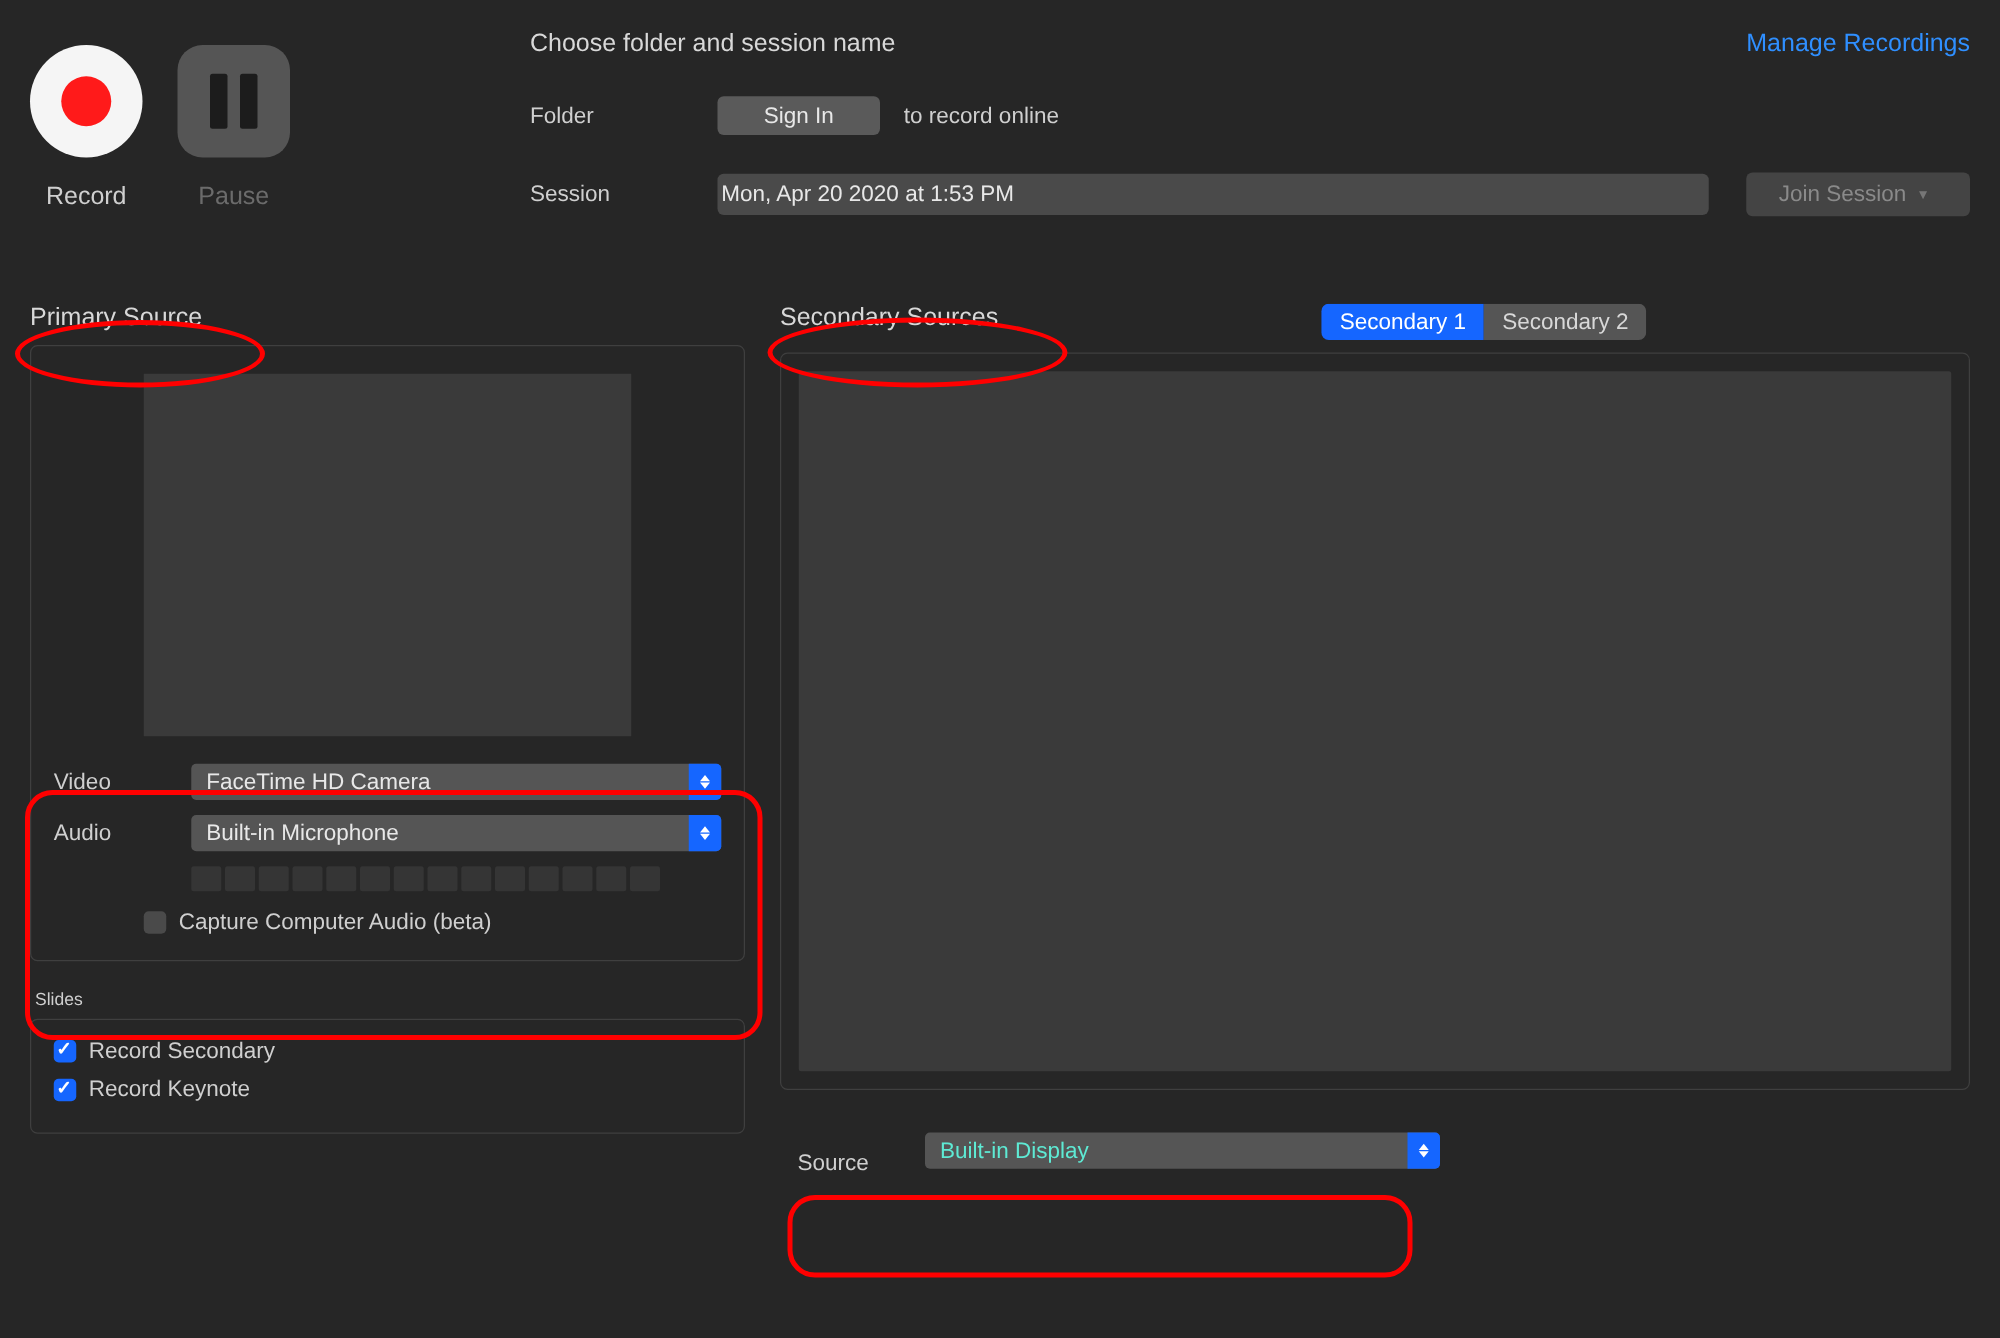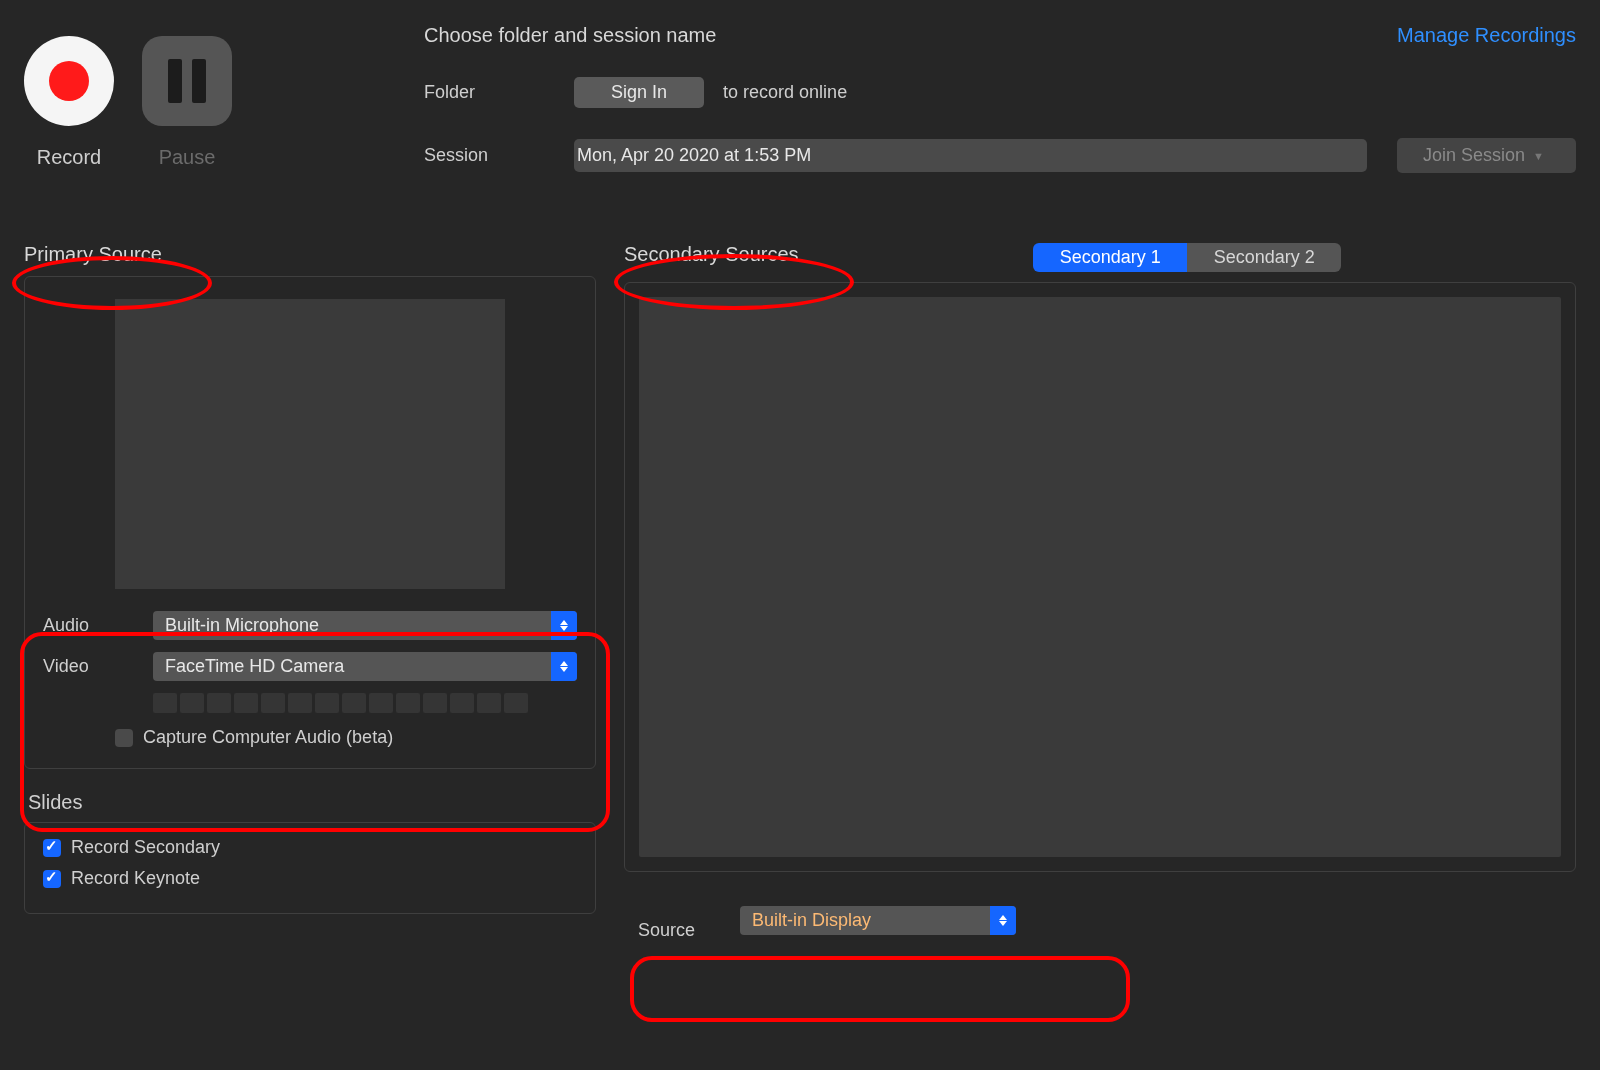--- a/index.html
+++ b/index.html
@@ -122,40 +122,40 @@
   .chk-row { display: flex; align-items: center; gap: 10px; margin-left: 72px; }
   .chk-row input[type=checkbox] {
     width: 18px; height: 18px; appearance: none; background: #4a4a4a;
     border-radius: 4px; position: relative; cursor: pointer;
   }
   .chk-row.checked input[type=checkbox]{ background:#1566ff; }
   .chk-row.checked input[type=checkbox]::after{
     content:"✓"; color:#fff; position:absolute; top:-2px; left:2px; font-size:15px; font-weight:bold;
   }
 
-  .slides-title { margin: 22px 0 8px 4px; font-size: 20px; }
+  .slides-title { margin: 22px 0 8px 4px; font-size: 14px; }
   .slides-panel { padding: 14px 18px; }
   .slides-panel .chk-row { margin-left: 0; margin-bottom: 10px; }
 
   
   .tabs {
-    display: flex; width: 308px; margin: 0 auto 10px auto;
+    display: flex; width: 260px; margin: 0 auto 10px auto;
     border-radius: 6px; overflow: hidden; font-size: 18px;
   }
   .tab { flex:1; text-align:center; padding:4px 0; cursor:pointer; }
   .tab.active { background:#1566ff; color:#fff; }
   .tab.inactive { background:#555; color:#d8d8d8; }
 
   .sec-panel { padding: 14px; }
   .sec-preview { background:#3a3a3a; width:100%; height:560px; border-radius:2px; }
 
   .source-row { display:flex; align-items:center; gap:18px; margin-top:28px; padding-left:14px; }
   .source-row .rlabel { width: 84px; margin-top: 20px; }
-  .source-select { width: 276px; position: relative;
-    background:#555; color:#fdba74; padding:4px 34px 4px 12px;
+  .source-select { width: 412px; position: relative;
+    background:#555; color:#5eead4; padding:4px 34px 4px 12px;
     border-radius:4px; font-size:18px; cursor:pointer;
   }
 
   
   .anno { position:absolute; border:4px solid #ff0000; pointer-events:none; }
   .oval { border-radius: 50% / 50%; }
   .rrect { border-radius: 22px; }
 </style>
 </head>
 <body>
@@ -200,31 +200,31 @@
 </div>
 
 <div class="main">
 
   <div class="col-primary">
     <div class="section-title">Primary Source</div>
     <div class="panel">
       <div class="preview-box"></div>
 
       <div class="row">
+        <div class="rlabel">Video</div>
+        <div class="mac-select">
+          <span>FaceTime HD Camera</span>
+          <span class="sel-caret"></span>
+        </div>
+      </div>
+
+      <div class="row">
         <div class="rlabel">Audio</div>
         <div class="mac-select">
           <span>Built-in Microphone</span>
-          <span class="sel-caret"></span>
-        </div>
-      </div>
-
-      <div class="row">
-        <div class="rlabel">Video</div>
-        <div class="mac-select">
-          <span>FaceTime HD Camera</span>
           <span class="sel-caret"></span>
         </div>
       </div>
 
       <div class="level-meter">
         <span></span>
           <span></span>
           <span></span>
           <span></span>
           <span></span>

